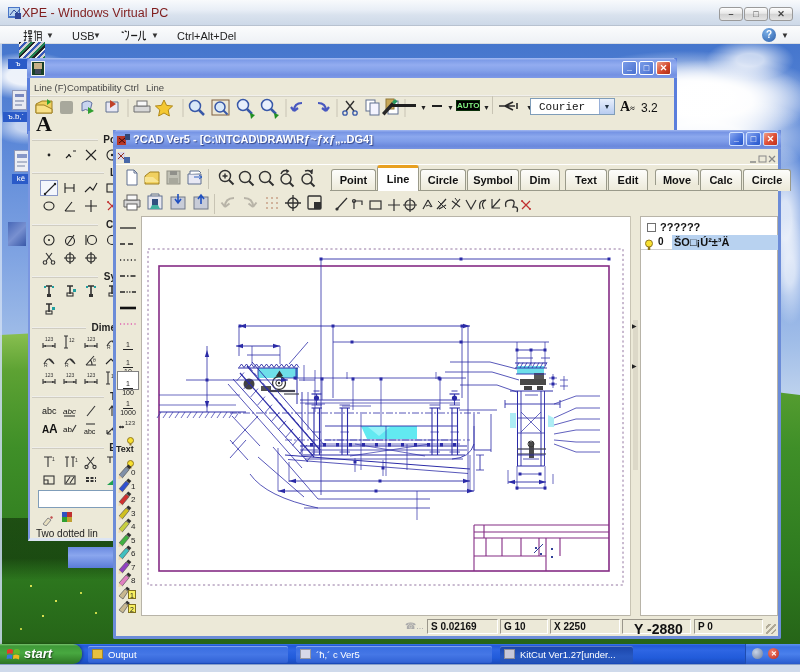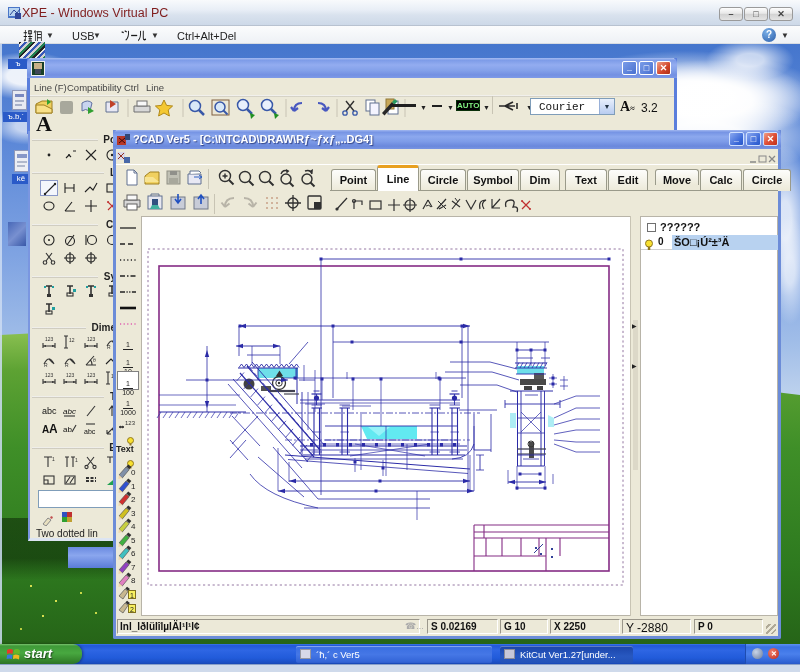--- a/index.html
+++ b/index.html
@@ -95,20 +95,24 @@
 <div class="abs" style="left:0;top:644px;width:800px;height:20px;background:linear-gradient(180deg,#3a77e8 0%,#2258d8 8%,#2e66e4 30%,#215bda 70%,#1c4fc4 92%,#1847b4 100%)"></div>
 <div class="abs" style="left:0;top:644px;width:82px;height:20px;background:linear-gradient(180deg,#7cc470 0%,#3f9a38 10%,#48a840 45%,#37882e 80%,#2d7426 100%);border-radius:0 9px 9px 0;box-shadow:1px 0 3px rgba(0,0,0,.4)">
  <svg class="abs" style="left:6px;top:3px" width="15" height="14" viewBox="0 0 15 14">
   <path d="M1 3 Q4 1 7 3 L6.5 7 Q3.5 5.5 1 7 Z" fill="#e83a2a"></path>
         <path d="M8 3 Q11 1 14 3.5 L13.5 7.5 Q10.5 5.8 7.5 7 Z" fill="#68b828"></path>
   <path d="M1 8 Q3.8 6.8 6.4 8 L6 12 Q3.4 10.8 .6 12 Z" fill="#3878e0"></path>
         <path d="M7.4 8 Q10.4 7 13.4 8.5 L13 12.5 Q10 11 7 12 Z" fill="#f0b820"></path>
  </svg>
  <div class="abs" style="left:24px;top:2px;font-size:13px;font-weight:bold;font-style:italic;color:#fff;text-shadow:1px 1px 1px rgba(0,0,0,.5)">start</div>
 </div>
+<div class="abs" style="left:88px;top:646px;width:200px;height:17px;background:linear-gradient(180deg,#5584ec 0%,#3b6fe2 10%,#4577e6 50%,#3566d8 90%,#2e5ccc 100%);border-radius:2px;box-shadow:inset 0 1px 0 rgba(255,255,255,.3)">
+ <div class="abs" style="left:4px;top:3px;width:11px;height:10px;background:#e8c040;border:1px solid rgba(0,0,0,.3)"></div>
+ <div class="abs" style="left:20px;top:3px;font-size:9.5px;color:#fff;white-space:nowrap;overflow:hidden;width:174px">Output</div>
+    </div>
 <div class="abs" style="left:296px;top:646px;width:196px;height:17px;background:linear-gradient(180deg,#5584ec 0%,#3b6fe2 10%,#4577e6 50%,#3566d8 90%,#2e5ccc 100%);border-radius:2px;box-shadow:inset 0 1px 0 rgba(255,255,255,.3)">
  <div class="abs" style="left:4px;top:3px;width:11px;height:10px;background:#d8d8e8;border:1px solid rgba(0,0,0,.3)"></div>
  <div class="abs" style="left:20px;top:3px;font-size:9.5px;color:#fff;white-space:nowrap;overflow:hidden;width:170px">´ћ,´ с Ver5</div>
     </div>
 <div class="abs" style="left:500px;top:646px;width:133px;height:17px;background:linear-gradient(180deg,#1a44a8,#2858c0 60%,#2352b8);border-radius:2px;box-shadow:inset 0 1px 0 rgba(255,255,255,.3)">
  <div class="abs" style="left:4px;top:3px;width:11px;height:10px;background:#c8c8d8;border:1px solid rgba(0,0,0,.3)"></div>
  <div class="abs" style="left:20px;top:3px;font-size:9.5px;color:#fff;white-space:nowrap;overflow:hidden;width:107px">KitCut Ver1.27[under...</div>
     </div>
 
 <div class="abs" style="left:745px;top:644px;width:55px;height:20px;background:linear-gradient(180deg,#5c92f4 0%,#3a72e4 15%,#4a80ec 50%,#2e62d4 90%,#2858c8 100%);border-left:1px solid #1e4cb0"></div>
@@ -803,35 +807,32 @@
           <circle cx="5" cy="4.5" r="3.5" fill="#f8e030" stroke="#907820"></circle>
           <rect x="3.8" y="8" width="2.5" height="3" fill="#907820"></rect>
         </svg></div>
  <div style="position:absolute;left:17px;top:1px;font-size:10px;font-weight:bold;color:#111">0</div>
  <div style="position:absolute;left:31px;top:0;width:106px;height:15px;background:#b8d2f0"></div>
  <div style="position:absolute;left:33px;top:1px;font-size:11px;font-weight:bold;color:#111">ŠO□¡Ú²±³Ä</div>
 </div>
 
 <div class="abs" style="left:116px;top:617px;width:662px;height:19px;background:#ece9d8"></div>
 <div class="abs" style="left:766px;top:624px;width:10px;height:10px;background:repeating-linear-gradient(135deg,transparent 0 2px,#b0aa98 2px 4px)"></div>
-<div class="abs" style="left:117px;top:619px;width:303px;height:15px;background:#ece9d8;border:1px solid #fff;border-top-color:#9a968a;border-left-color:#9a968a">
- <div style="position:absolute;left:2px;top:1px;font-size:10px;font-weight:bold;color:#111">Inl_lðlülîlµlÄl¹l¹l¢</div>
-    </div>
 <div class="abs" style="left:405px;top:621px;font-size:9px;color:#aaa">☎...</div>
 <div class="abs" style="left:427px;top:619px;width:71px;height:15px;background:#ece9d8;border:1px solid #fff;border-top-color:#9a968a;border-left-color:#9a968a">
       <div style="position:absolute;left:3px;top:1px;font-size:10px;font-weight:bold;color:#111">S 0.02169</div>
     </div>
 <div class="abs" style="left:500px;top:619px;width:48px;height:15px;background:#ece9d8;border:1px solid #fff;border-top-color:#9a968a;border-left-color:#9a968a">
       <div style="position:absolute;left:3px;top:1px;font-size:10px;font-weight:bold;color:#111">G 10</div>
     </div>
 <div class="abs" style="left:550px;top:619px;width:70px;height:15px;background:#ece9d8;border:1px solid #fff;border-top-color:#9a968a;border-left-color:#9a968a">
       <div style="position:absolute;left:3px;top:1px;font-size:10px;font-weight:bold;color:#111">X 2250</div>
     </div>
 <div class="abs" style="left:622px;top:619px;width:69px;height:15px;background:#ece9d8;border:1px solid #fff;border-top-color:#9a968a;border-left-color:#9a968a">
-      <div style="position:absolute;left:3px;top:1px;font-size:12px;font-weight:normal;color:#111">Y -2880</div>
+      <div style="position:absolute;left:11px;top:1px;font-size:14px;font-weight:bold;color:#111">Y -2880</div>
     </div>
 <div class="abs" style="left:694px;top:619px;width:69px;height:15px;background:#ece9d8;border:1px solid #fff;border-top-color:#9a968a;border-left-color:#9a968a">
       <div style="position:absolute;left:3px;top:1px;font-size:10px;font-weight:bold;color:#111">P 0</div>
     </div>
 
 <svg class="abs" style="left:141px;top:216px;opacity:.92" width="489" height="400" viewBox="0 0 489 400">
       <rect x="7" y="33" width="475" height="336" fill="none" stroke="#8a6a9a" stroke-width="1" stroke-dasharray="2.2 2.6"></rect>
       <rect x="18" y="50" width="450" height="305" fill="none" stroke="#7a1a7a" stroke-width="1.6"></rect>
       <path d="M 333 309 H 468 M 333 309 V 355 M 333 316 H 468 M 333 322 H 468 M 333 340 H 405 M 405 322 V 355 M 343 309 V 322 M 345 322 V 340 M 361 322 V 340 M 380 322 V 340 M 398 322 V 340 M 419 322 V 340" fill="none" stroke="#7a1a7a" stroke-width="1.1"></path>
       <path d="M 393 337 L 402 328" stroke="#203090" stroke-width="1"></path>

